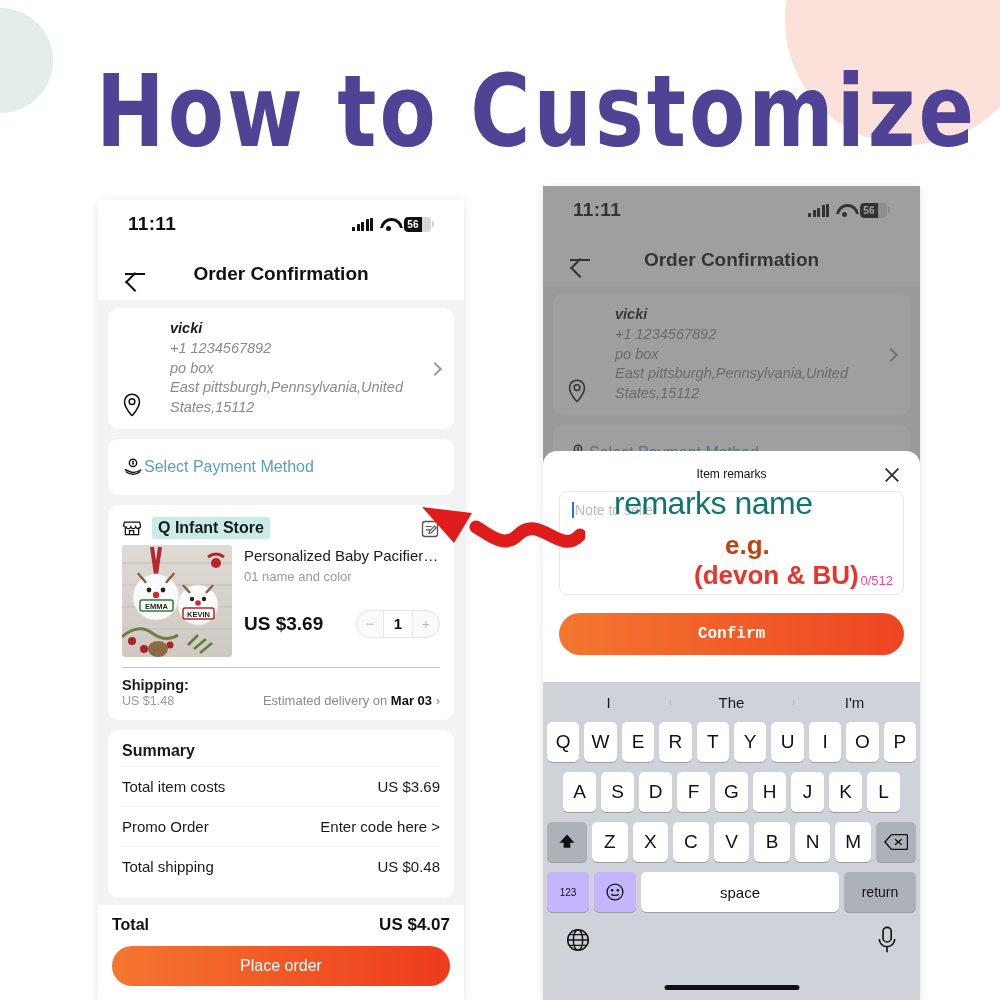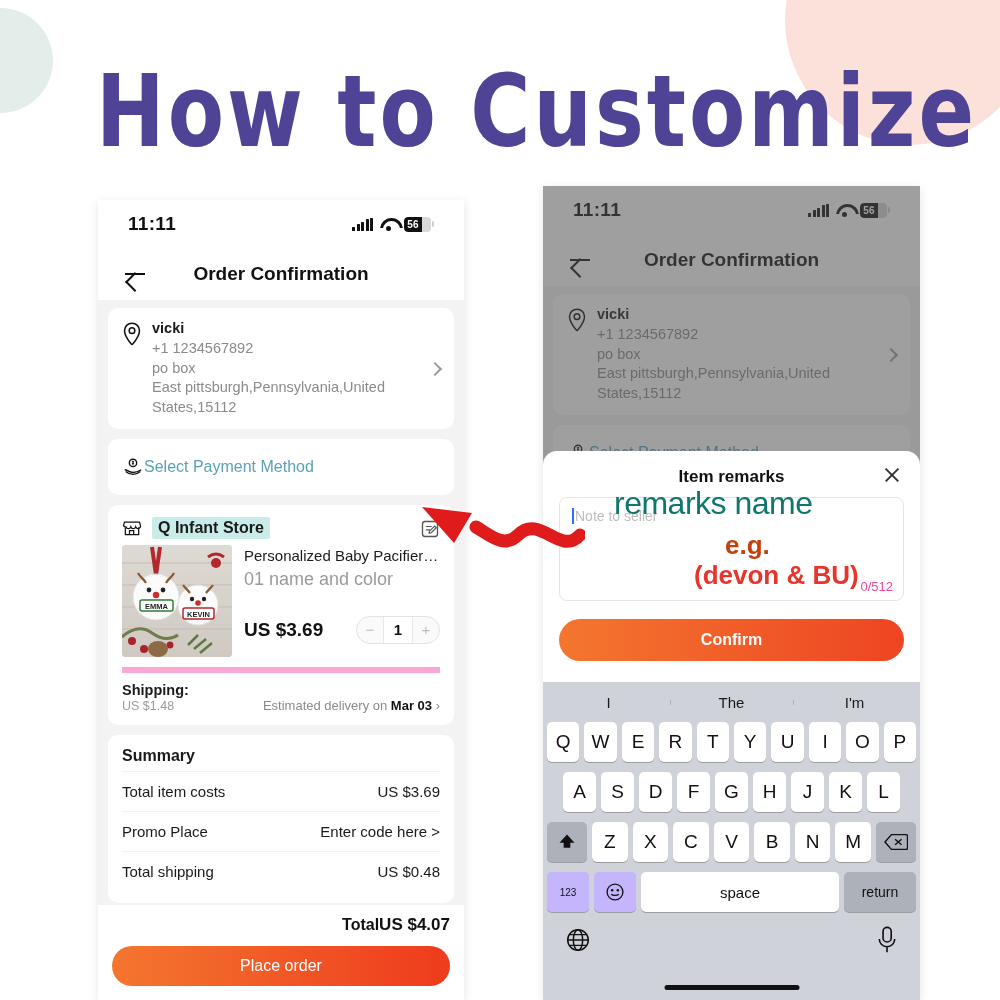--- a/index.html
+++ b/index.html
@@ -117,21 +117,21 @@
   }
 
   
   .screen-body { background:#f3f3f3; padding: 8px 10px 0; }
 
   .card {
     background:#fff; border-radius: 10px; padding: 12px 14px; margin-bottom: 10px;
   }
 
   
-  .addr { display:flex; align-items:flex-start; gap: 10px; position:relative; padding-right: 22px;}
+  .addr { display:flex; align-items:flex-end; gap: 28px; position:relative; padding-right: 22px; font-style: italic;}
   .pin-icon { width:20px; height:24px; flex:none; margin-top:2px; }
   .addr-text { flex:1; }
   .addr-name { font-size: 14.5px; font-weight:700; color:#1a1a1a; margin-bottom: 3px; }
   .addr-line { font-size: 14.5px; color:#8b8b8b; line-height:1.35; }
   .chev-right {
     position:absolute; right:0; top:50%; width:10px; height:10px;
     border-right:2px solid #9a9a9a; border-top:2px solid #9a9a9a;
     transform: translateY(-50%) rotate(45deg);
   }
 
@@ -150,35 +150,35 @@
   .product { display:flex; gap: 12px; }
   .prod-img {
     width: 110px; height: 112px; flex:none; border-radius: 4px; overflow:hidden;
     position:relative; background:#cfcac4;
   }
   .prod-info { flex:1; min-width:0; padding-top:2px; }
   .prod-title {
     font-size: 15px; color:#1a1a1a; line-height:1.25;
     white-space:nowrap; overflow:hidden; text-overflow:ellipsis;
   }
-  .prod-variant { font-size:18px; color:#9a9a9a; margin-top:3px; }
+  .prod-variant { font-size:13px; color:#9a9a9a; margin-top:3px; }
   .prod-bottom { display:flex; align-items:center; justify-content:space-between; margin-top: 26px;}
   .prod-price { font-size: 19px; font-weight:700; color:#111; }
   .stepper {
     display:flex; align-items:center; border:1px solid #e3e3e3; border-radius: 16px;
     overflow:hidden; background:#fafafa; height: 28px;
   }
   .stepper span { font-size:15px; color:#bdbdbd; width:26px; text-align:center; line-height:26px; }
   .stepper .qty {
     color:#111; font-weight:700; width:30px; background:#fff; height:100%;
     border-left:1px solid #e8e8e8; border-right:1px solid #e8e8e8; line-height:26px;
   }
   .ship-row {
     display:flex; justify-content:space-between; align-items:flex-end;
-    border-top:6px solid #f9a8d4; margin-top: 10px; padding-top: 9px;
+    border-top:1px solid #f9a8d4; margin-top: 10px; padding-top: 9px;
   }
   .ship-title { font-size:14.5px; font-weight:700; color:#1a1a1a; }
   .ship-price { font-size:12.5px; color:#9a9a9a; margin-top:1px;}
   .ship-eta { font-size:13px; color:#8b8b8b; }
   .ship-eta b { color:#111; font-weight:700; }
 
   
   .sum-title { font-size: 16px; font-weight:700; color:#1a1a1a; margin-bottom: 6px; }
   .sum-row {
     display:flex; justify-content:space-between; align-items:center;
@@ -188,21 +188,21 @@
   .sum-row:first-of-type { border-top:none; }
   .sum-row .val { color:#1a1a1a; }
   .sum-row .link { color:#1a1a1a; }
   .disclaimer { font-size:12.5px; color:#b5b5b5; padding: 6px 4px 10px; line-height:1.3;}
 
   
   .footer-bar {
     position:absolute; left:0; right:0; bottom:0; background:#fff;
     padding: 10px 14px 14px;
   }
-  .total-row { display:flex; justify-content:flex-end; align-items:center; margin-bottom: 11px;}
+  .total-row { display:flex; justify-content:space-between; align-items:center; margin-bottom: 11px;}
   .total-label { font-size:16px; font-weight:700; color:#111; }
   .total-value { font-size:17px; font-weight:700; color:#111; }
   .btn-primary {
     display:block; width:100%; border:none; border-radius: 22px; height: 40px;
     background: linear-gradient(90deg,#f4762f 0%, #ee3b1d 100%);
     color:#fff; font-size:16px; font-weight:400; cursor:pointer;
     font-family: "Liberation Sans", sans-serif;
   }
 
   
@@ -211,21 +211,21 @@
     background: rgba(80,80,80,.55); pointer-events:none;
   }
   .phone-right .screen-body { background:#f3f3f3; }
 
   
   .sheet {
     position:absolute; left:0; right:0; top: 265px; bottom:0;
     background:#fff; border-radius: 14px 14px 0 0; padding: 14px 16px 0;
   }
   .sheet-head { position:relative; text-align:center; padding: 2px 0 10px; }
-  .sheet-title { font-size:17px; font-weight:700; color:#111; }
+  .sheet-title { font-size:12px; font-weight:400; color:#111; }
   .sheet-close {
     position:absolute; right:2px; top:0; width:20px; height:20px; cursor:pointer;
   }
   .sheet-close::before, .sheet-close::after{
     content:""; position:absolute; left:1px; top:9px; width:18px; height:1.8px; background:#333;
   }
   .sheet-close::before{ transform: rotate(45deg); }
   .sheet-close::after { transform: rotate(-45deg); }
   .note-box {
     position:relative; border:1px solid #e6e6e6; border-radius: 8px;
@@ -234,21 +234,21 @@
   .note-placeholder { font-size:14px; color:#bdbdbd; }
   .caret {
     display:inline-block; width:2px; height:16px; background:#2f6bff;
     vertical-align:-3px; margin-right:1px;
   }
   .counter { position:absolute; right:10px; bottom:6px; font-size:13px; color:#ec4899; }
   .sheet-confirm {
     display:block; width:100%; border:none; border-radius: 22px; height: 42px; margin-top: 18px;
     background: linear-gradient(90deg,#f4762f 0%, #ee4522 100%);
     color:#fff; font-size:16px; font-weight:700; cursor:pointer;
-    font-family: Liberation Sans, sans-serif;
+    font-family: Liberation Mono, monospace;
   }
 
   
   .anno-main {
     position:absolute; left: 614px; top: 485px; z-index: 40;
     font-family: "Liberation Sans", sans-serif;
     font-size: 32px; color:#0f766e; letter-spacing:-.5px; white-space:nowrap;
   }
   .anno-eg {
     position:absolute; left: 725px; top: 530px; z-index:40;
@@ -442,21 +442,21 @@
       </div>
     </div>
 
     <div class="card">
       <div class="sum-title">Summary</div>
       <div class="sum-row">
         <span>Total item costs</span>
         <span class="val">US $3.69</span>
       </div>
       <div class="sum-row">
-        <span>Promo Place</span>
+        <span>Promo Order</span>
         <span class="link">Enter code here &gt;</span>
       </div>
       <div class="sum-row">
         <span>Total shipping</span>
         <span class="val">US $0.48</span>
       </div>
     </div>
 
     <div class="disclaimer">Upon clicking 'Place Order', I confirm I have read and</div>
   </div>

